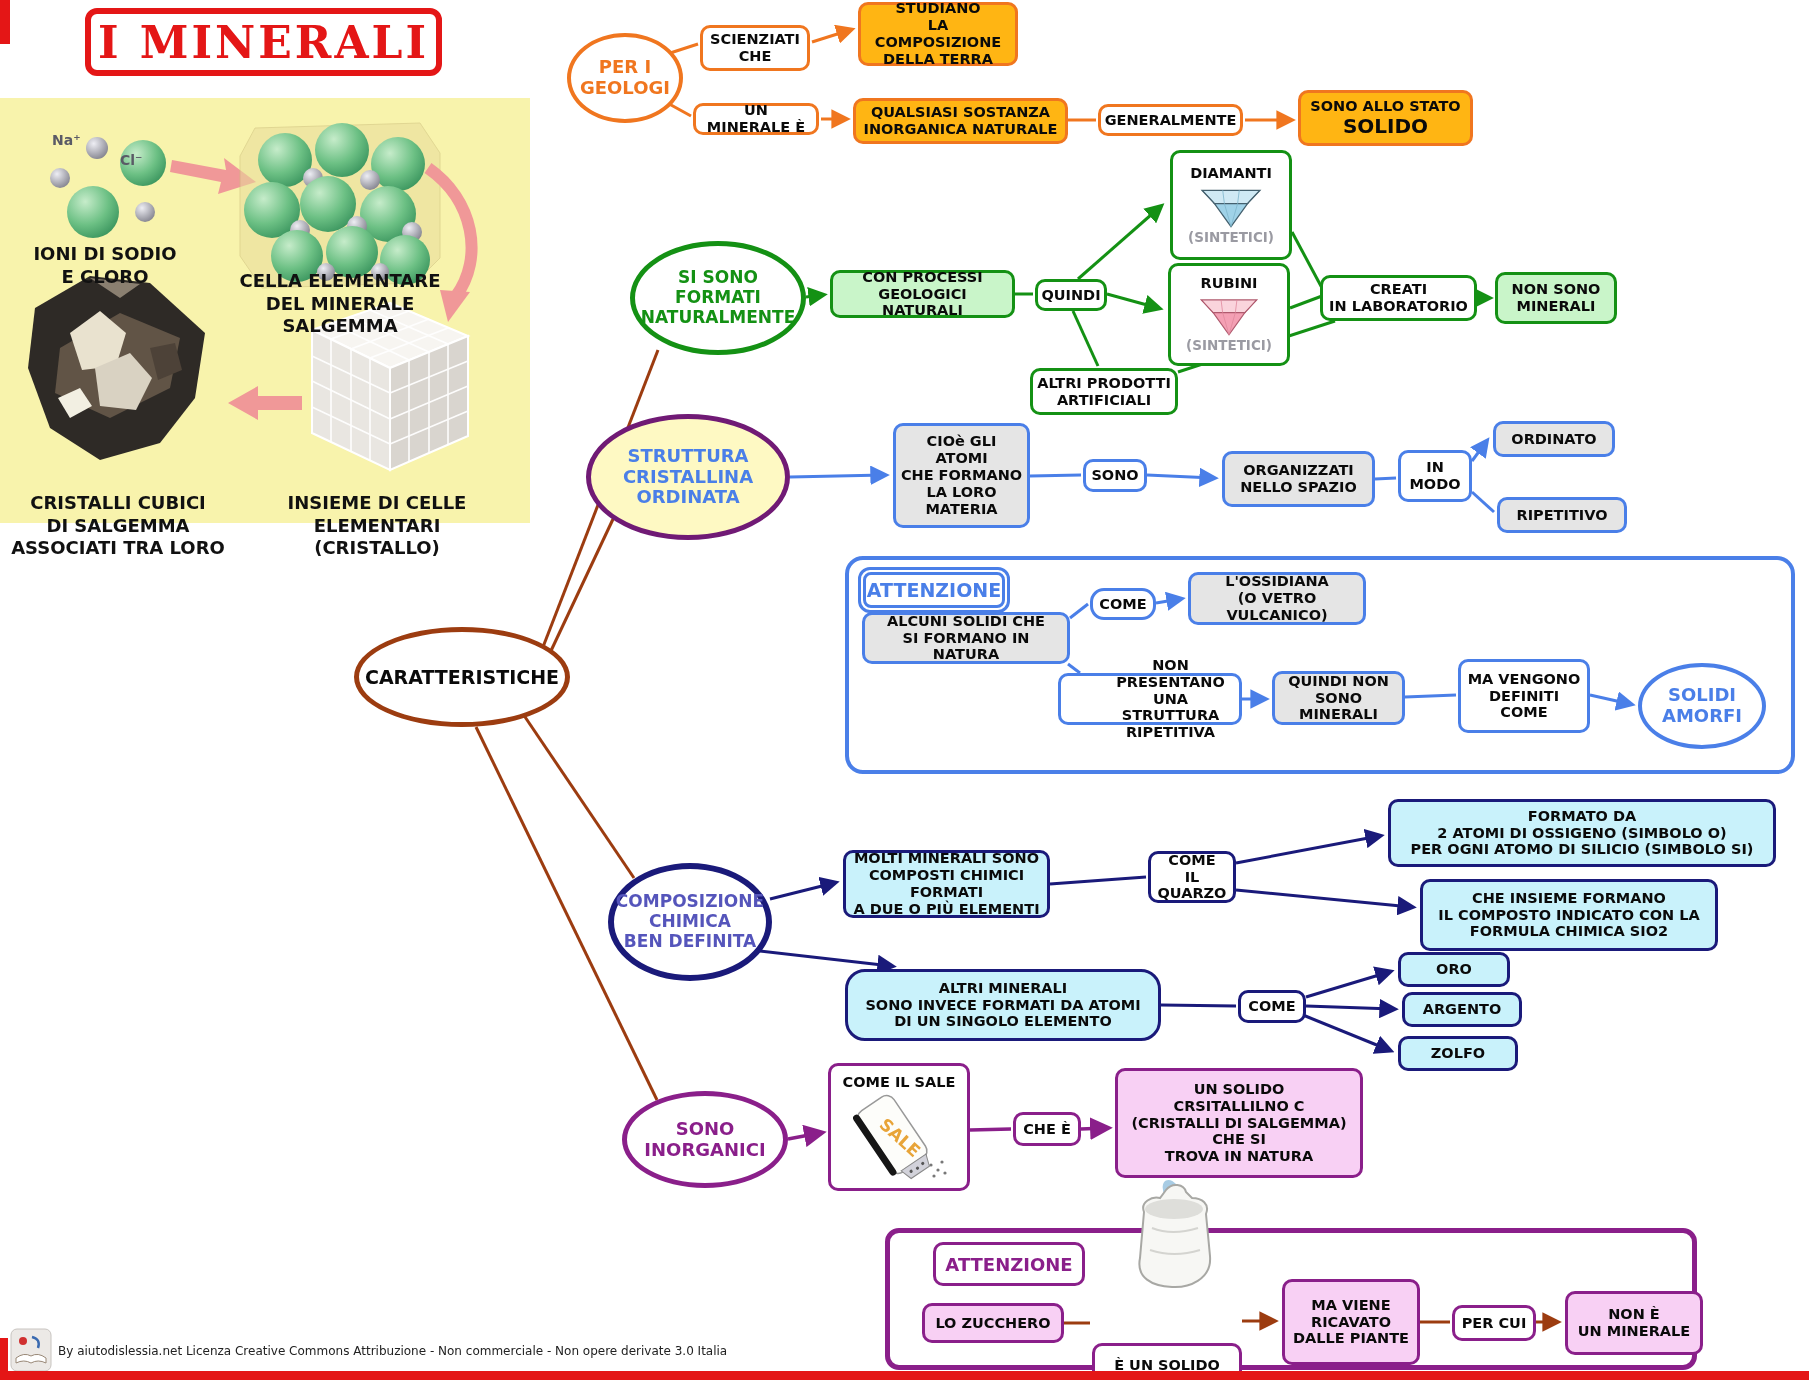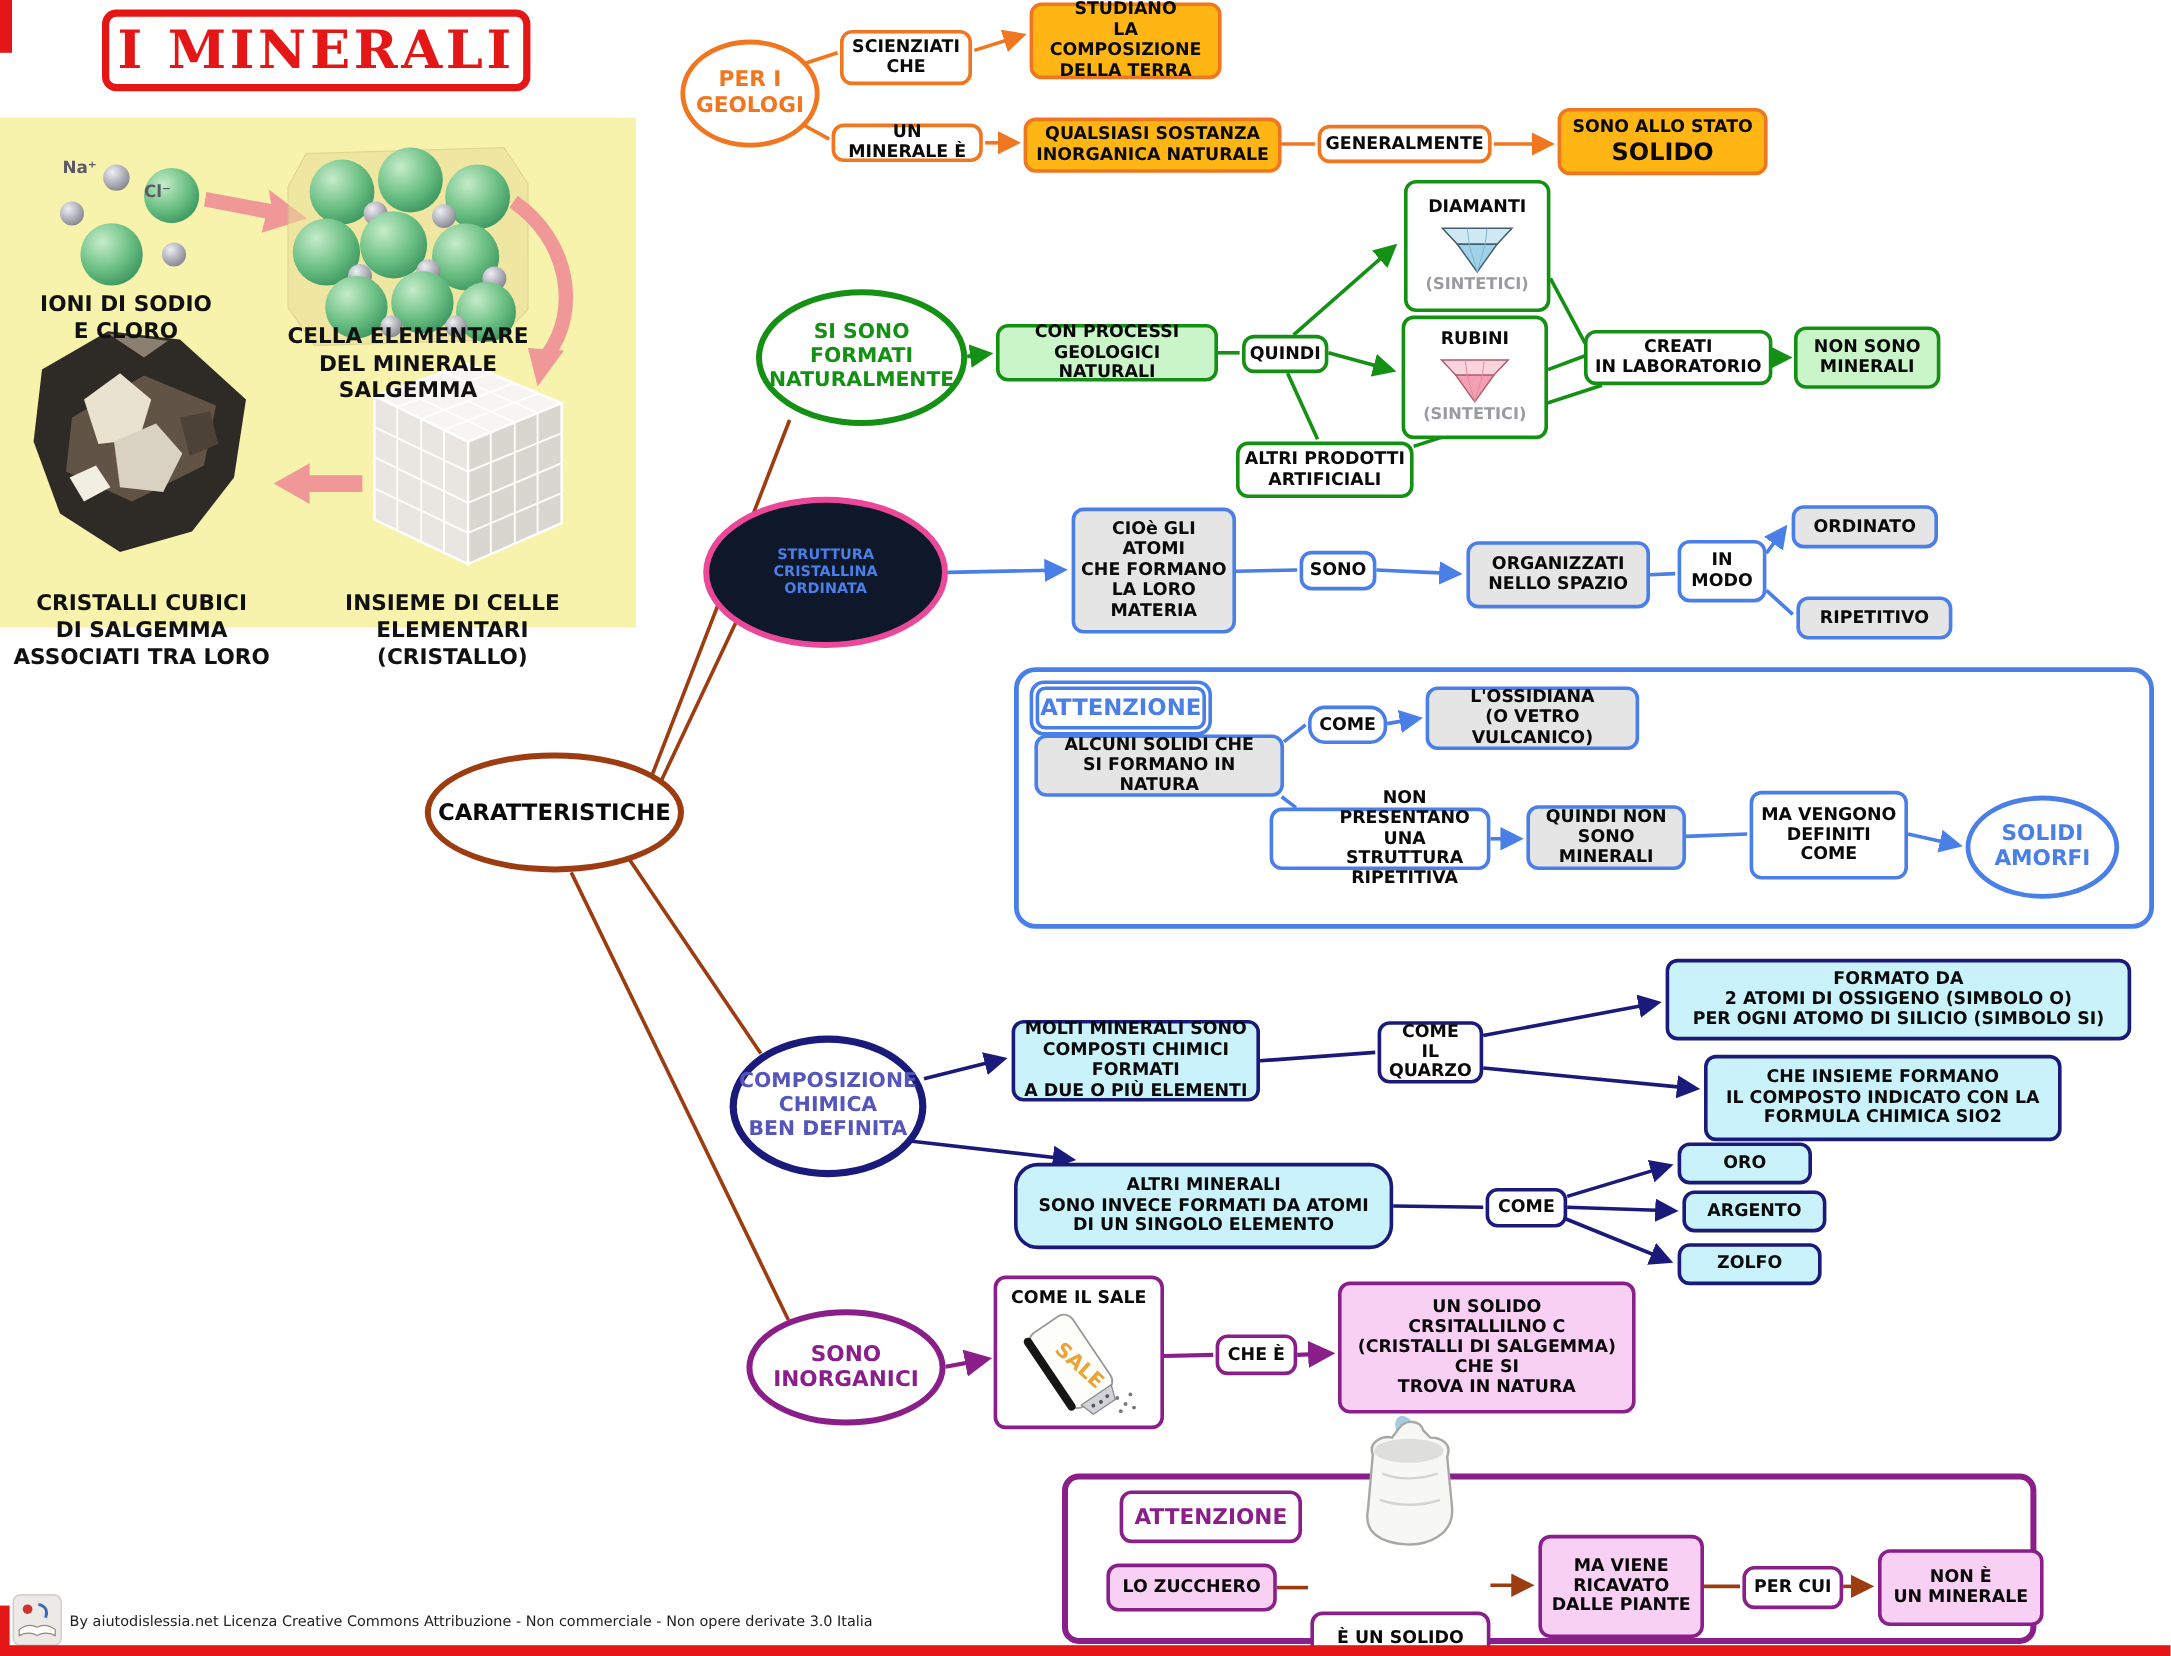--- a/index.html
+++ b/index.html
@@ -279,21 +279,21 @@
     </svg>
     <span class="gray-note">(SINTETICI)</span>
   </div>
   <div class="node g-line" style="left:1030px;top:368px;width:148px;height:47px;">ALTRI PRODOTTI
 ARTIFICIALI</div>
   <div class="node g-line" style="left:1320px;top:275px;width:157px;height:46px;">CREATI
 IN LABORATORIO</div>
   <div class="node g-fill" style="left:1495px;top:272px;width:122px;height:52px;">NON SONO
 MINERALI</div>
 
-  <div class="node ellipse" style="left:586px;top:414px;width:204px;height:126px;border:5px solid #ec4899;background:#0f172a;color:#4a7fe8;font-size:12px;">STRUTTURA
+  <div class="node ellipse" style="left:586px;top:414px;width:204px;height:126px;border:5px solid #701a75;background:#fef9c3;color:#4a7fe8;font-size:18px;">STRUTTURA
 CRISTALLINA
 ORDINATA</div>
   <div class="node b-fill" style="left:893px;top:423px;width:137px;height:105px;">CIOè GLI
 ATOMI
 CHE FORMANO
 LA LORO
 MATERIA</div>
   <div class="node b-line" style="left:1083px;top:459px;width:64px;height:33px;">SONO</div>
   <div class="node b-fill" style="left:1222px;top:451px;width:153px;height:56px;">ORGANIZZATI
 NELLO SPAZIO</div>

